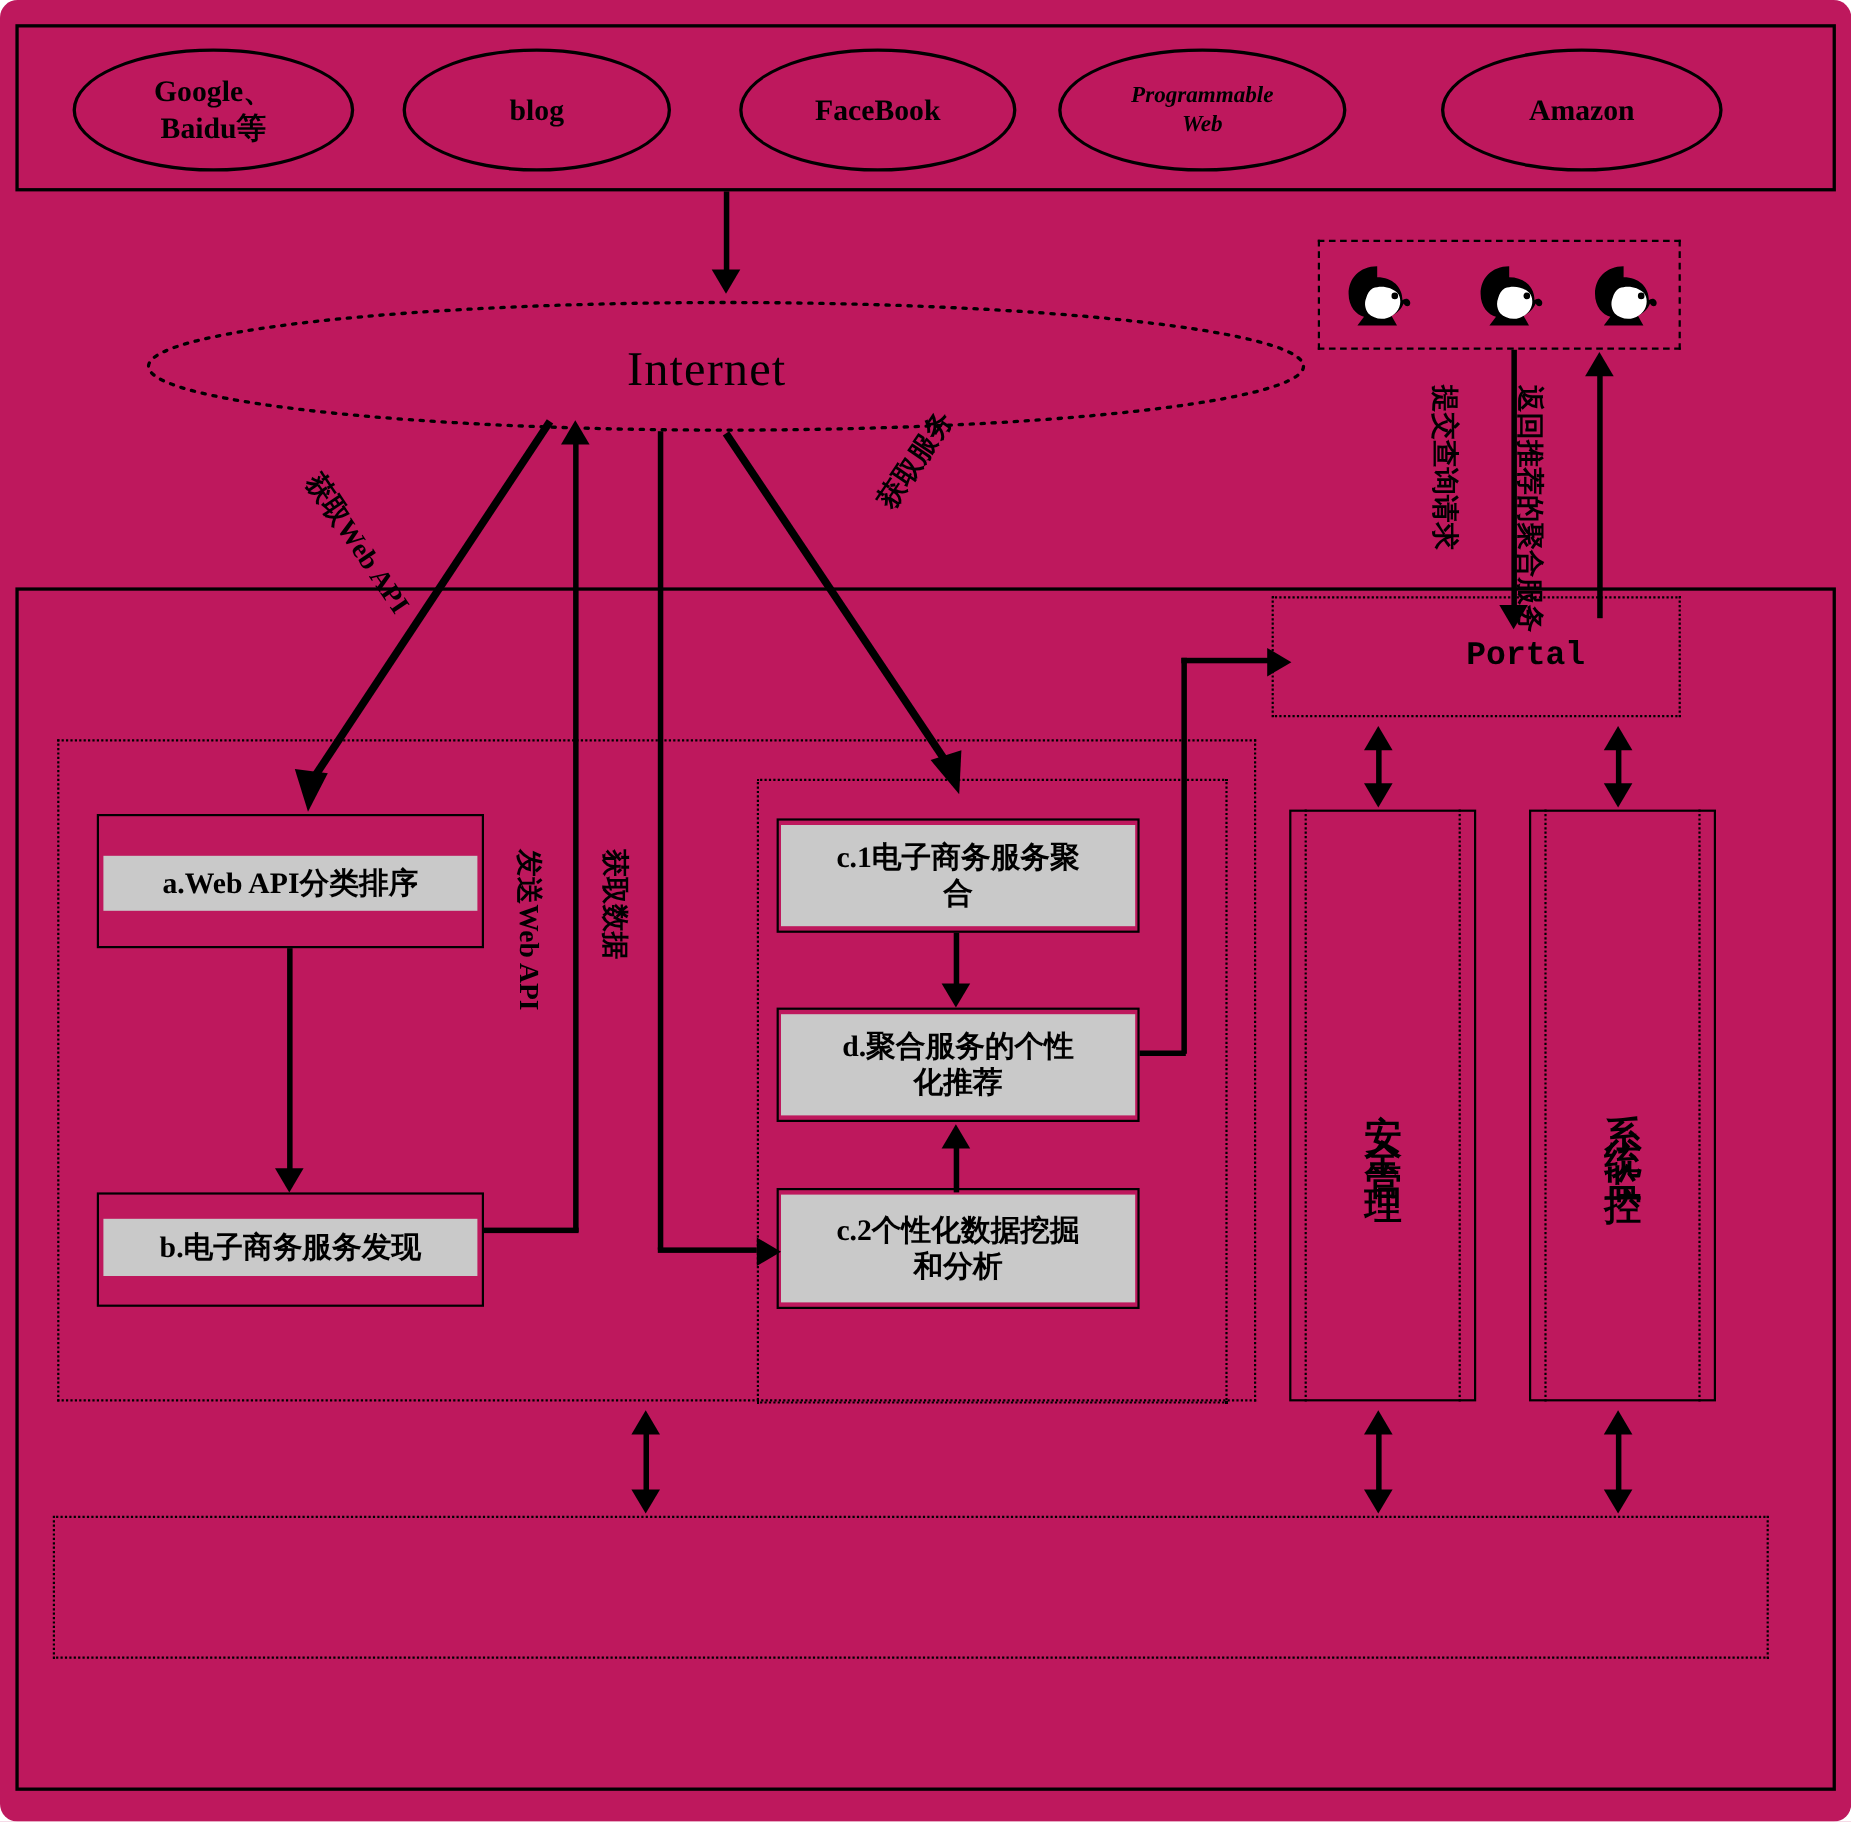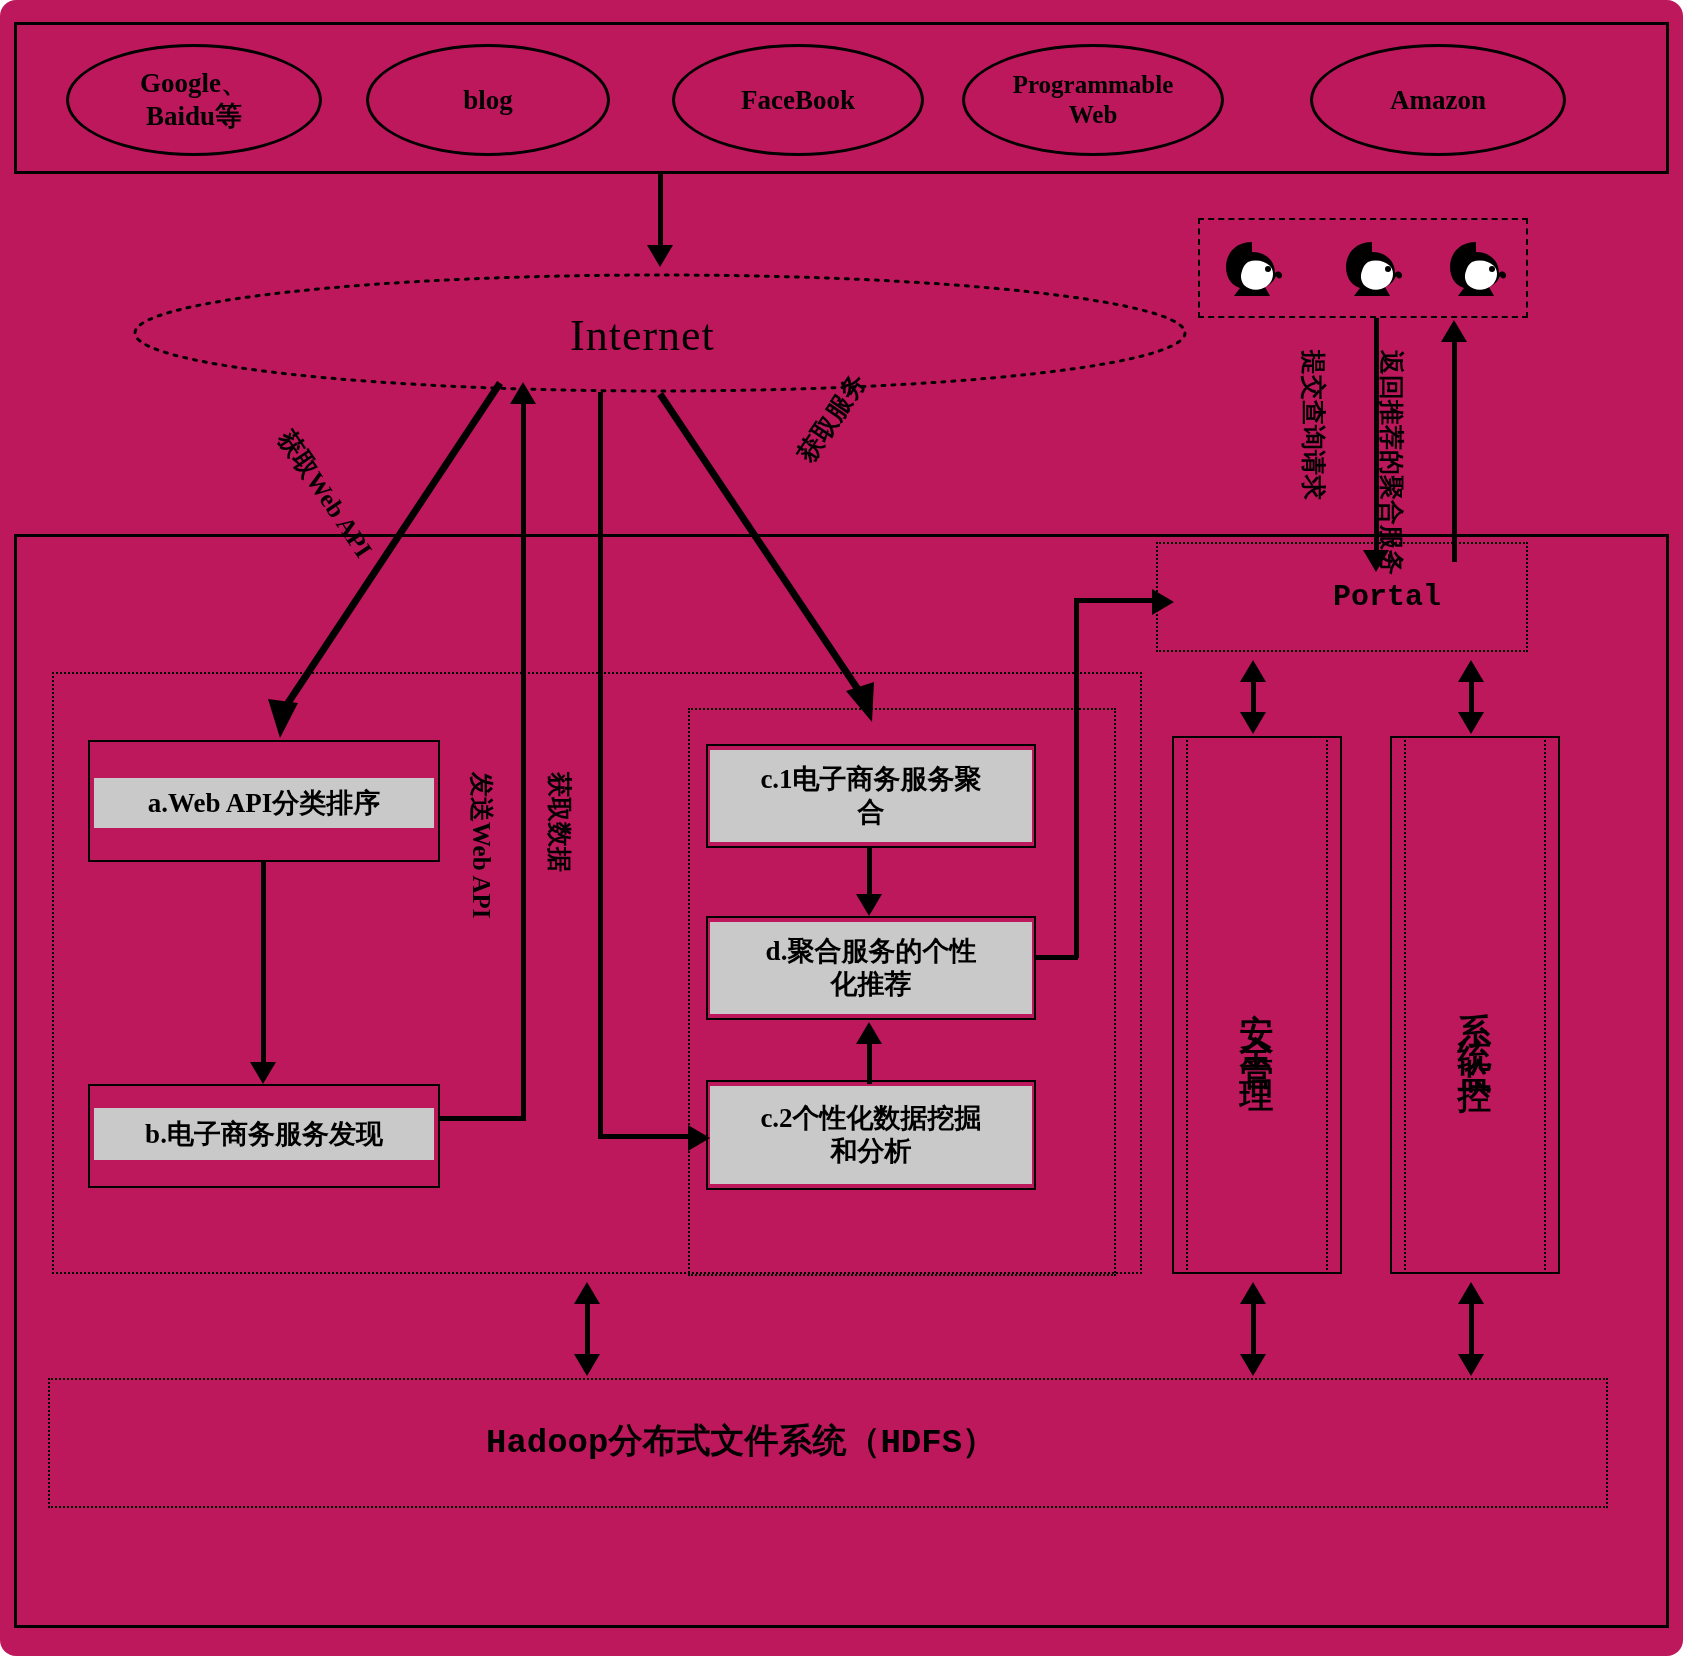--- a/index.html
+++ b/index.html
@@ -144,21 +144,21 @@
 
   <div class="ellipse" style="left:66px; top:44px; width:256px; height:112px;">
     <span>Google、<br>Baidu等</span>
   </div>
   <div class="ellipse" style="left:366px; top:44px; width:244px; height:112px;">
     <span>blog</span>
   </div>
   <div class="ellipse" style="left:672px; top:44px; width:252px; height:112px;">
     <span>FaceBook</span>
   </div>
-  <div class="ellipse" style="left:962px; top:44px; width:262px; height:112px; font-size:25px;">
+  <div class="ellipse" style="left:962px; top:44px; width:262px; height:112px; font-size:21px;font-style:italic;">
     <span>Programmable<br>Web</span>
   </div>
   <div class="ellipse" style="left:1310px; top:44px; width:256px; height:112px;align-items:center;">
     <span>Amazon</span>
   </div>
 
   <div class="vline" style="left:658px; top:174px; height:74px;"></div>
   <div class="head-down" style="left:647px; top:245px;"></div>
 
   <svg id="cloud-svg" style="left:130px; top:268px;" width="1060" height="130" viewBox="0 0 1060 130">
@@ -280,15 +280,14 @@
 
   <div class="head-up" style="left:1458px; top:1282px;"></div>
   <div class="vline" style="left:1469px; top:1300px; height:56px;"></div>
   <div class="head-down" style="left:1458px; top:1354px;"></div>
 
   <div class="head-up" style="left:574px; top:1282px;"></div>
   <div class="vline" style="left:585px; top:1300px; height:56px;"></div>
   <div class="head-down" style="left:574px; top:1354px;"></div>
 
   <div class="box dotted-box" style="left:48px; top:1378px; width:1560px; height:130px;"></div>
-  <div class="label" style="left:486px; top:1418px; font-size:34px;">Hadoop分布式文件系统（HDFS）</div>
 
 </div>
 
 </body></html>

